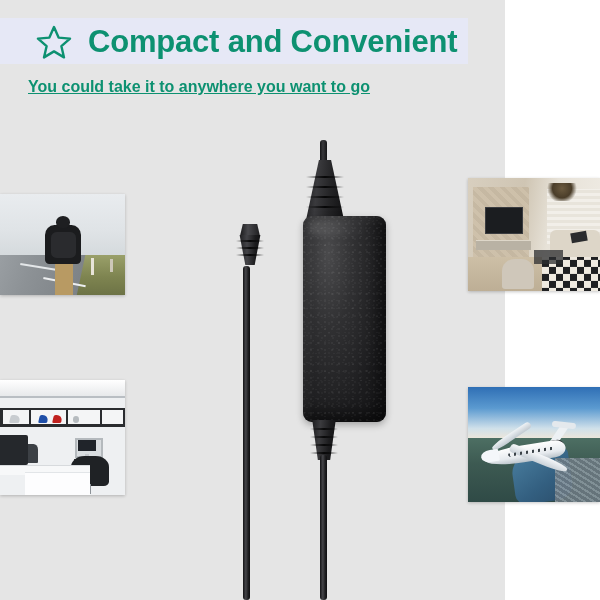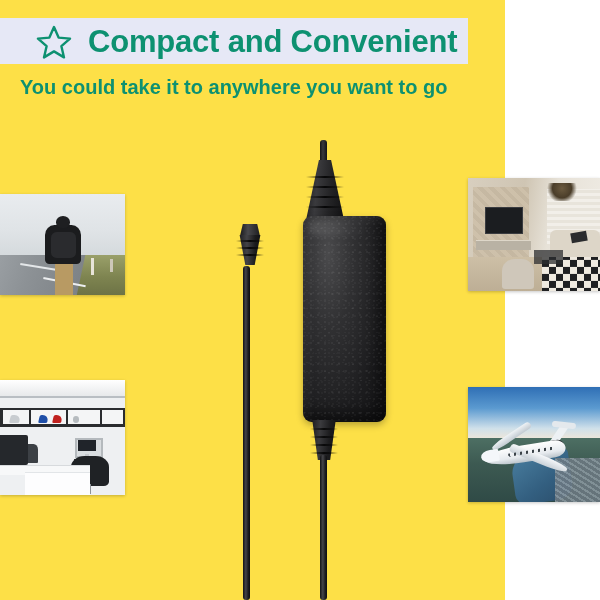--- a/index.html
+++ b/index.html
@@ -3,39 +3,39 @@
 <meta charset="utf-8">
 <style>
   html,body{margin:0;padding:0;}
   body{
     width:600px;height:600px;
     background:#ffffff;
     font-family:"Liberation Sans", sans-serif;
     overflow:hidden;
     position:relative;
   }
-  .stage{position:absolute;inset:0;width:505px;height:600px;background:#fde047;}
+  .stage{position:absolute;inset:0;width:505px;height:600px;background:#e5e5e5;}
 
   
   .banner{
     position:absolute;left:0;top:18px;width:468px;height:46px;
     background:#e6e8f6;
   }
   .star-icon{
     position:absolute;left:36px;top:25px;width:36px;height:34px;
   }
   .title{
     position:absolute;left:88px;top:22px;
     font-size:31px;font-weight:bold;letter-spacing:-0.2px;
     color:#0d9171;line-height:40px;white-space:nowrap;
   }
   .subtitle{
-    position:absolute;left:20px;top:76px;
-    font-size:20px;font-weight:bold;color:#0d9171;
-    line-height:22px;white-space:nowrap;
+    position:absolute;left:28px;top:76px;
+    font-size:16px;font-weight:bold;color:#0d9171;
+    line-height:22px;white-space:nowrap;text-decoration:underline;
   }
 
   
   .photo{
     position:absolute;overflow:hidden;background:#cfd4d8;
     box-shadow:0 1px 3px rgba(0,0,0,.22);
   }
   .photo.tl{left:0;top:194px;width:125px;height:101px;}
   .photo.tr{left:468px;top:178px;width:132px;height:113px;}
   .photo.bl{left:0;top:380px;width:125px;height:115px;}

